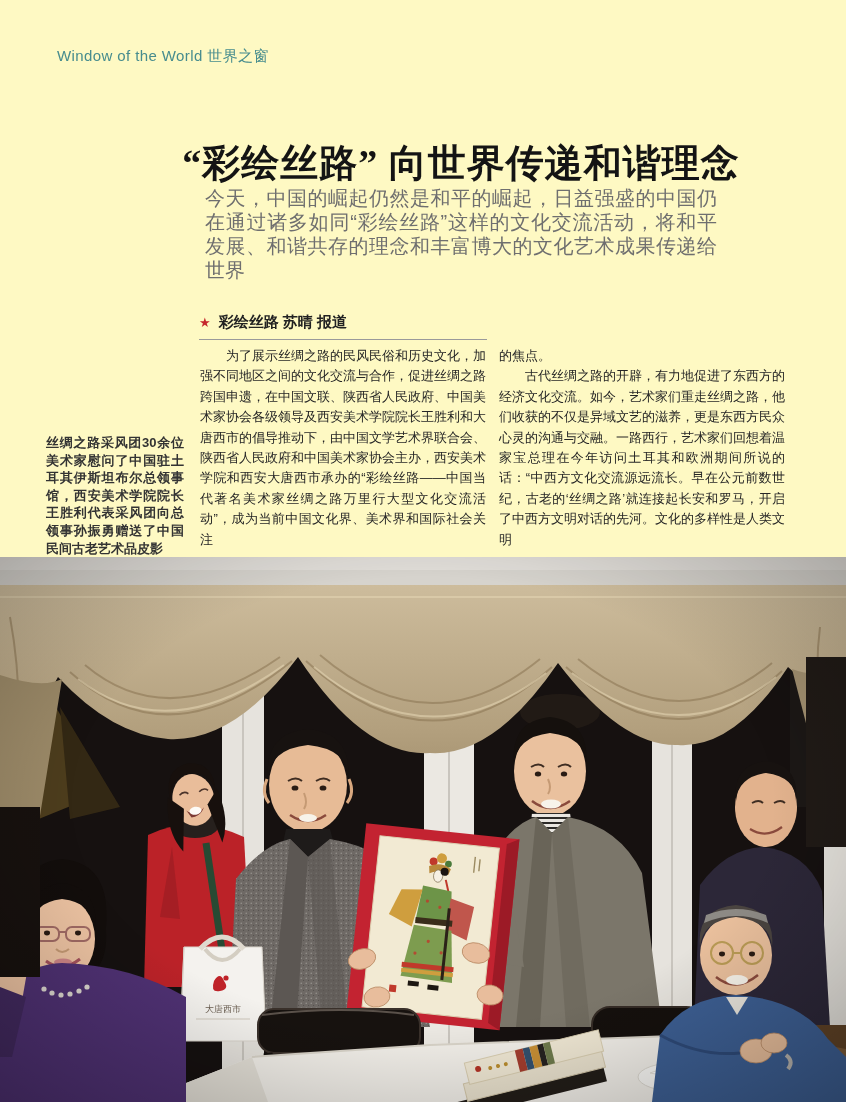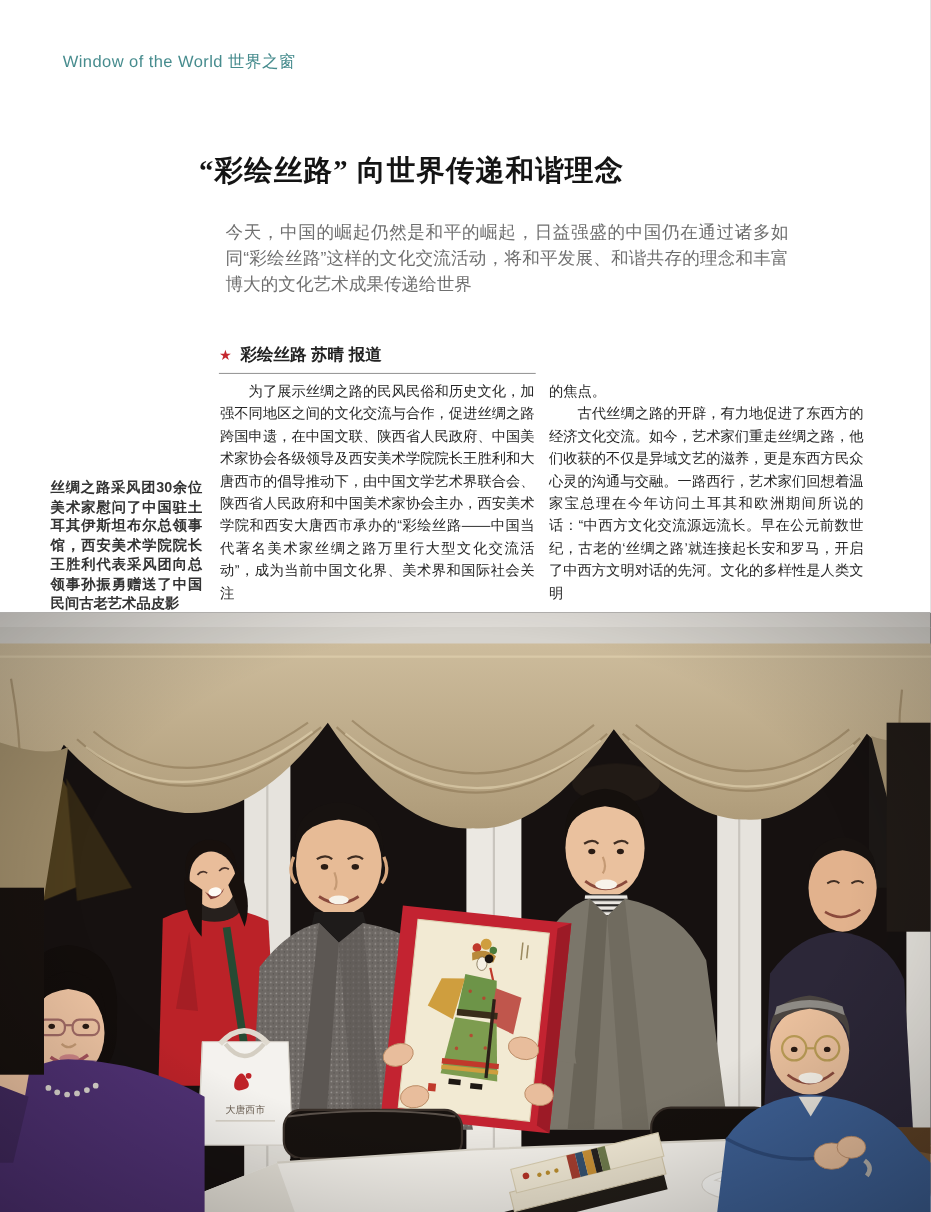--- a/index.html
+++ b/index.html
@@ -1,40 +1,40 @@
 <!DOCTYPE html>
 <html><head>
 <meta charset="utf-8">
 <style>
   html,body{margin:0;padding:0;}
   body{background:#888;}
   .page{
     position:relative;
     width:846px;height:1102px;
     margin:0 auto;
-    background:#ffffff;
+    background:#fef9c3;
     overflow:hidden;
     font-family:"Liberation Sans","DejaVu Sans",sans-serif;
   }
   .kicker{
     position:absolute;left:57px;top:47px;
     font-size:15px;letter-spacing:.4px;
     color:#478c8e;
   }
   .title{
     position:absolute;left:181px;top:138px;margin:0;
     width:560px;
     font-family:"Liberation Serif","DejaVu Serif",serif;
-    font-weight:bold;font-size:26px;letter-spacing:1px;
-    color:#141414;white-space:nowrap;
+    font-weight:bold;font-size:38px;letter-spacing:1px;
+    color:#141414;white-space:nowrap;text-align:center;
   }
   .standfirst{
-    position:absolute;left:205px;top:200px;margin:0;
+    position:absolute;left:205px;top:186px;margin:0;
     width:512px;
-    font-size:16px;line-height:24px;
+    font-size:20px;line-height:24px;
     color:#6f6f6f;text-align:justify;
   }
   .byline{
     position:absolute;left:199px;top:313px;
     display:flex;align-items:center;gap:8px;
     font-size:15px;font-weight:bold;color:#222;
   }
   .byline .star{color:#c5272d;font-size:13px;line-height:1;}
   .rule{
     position:absolute;left:199px;top:339px;

